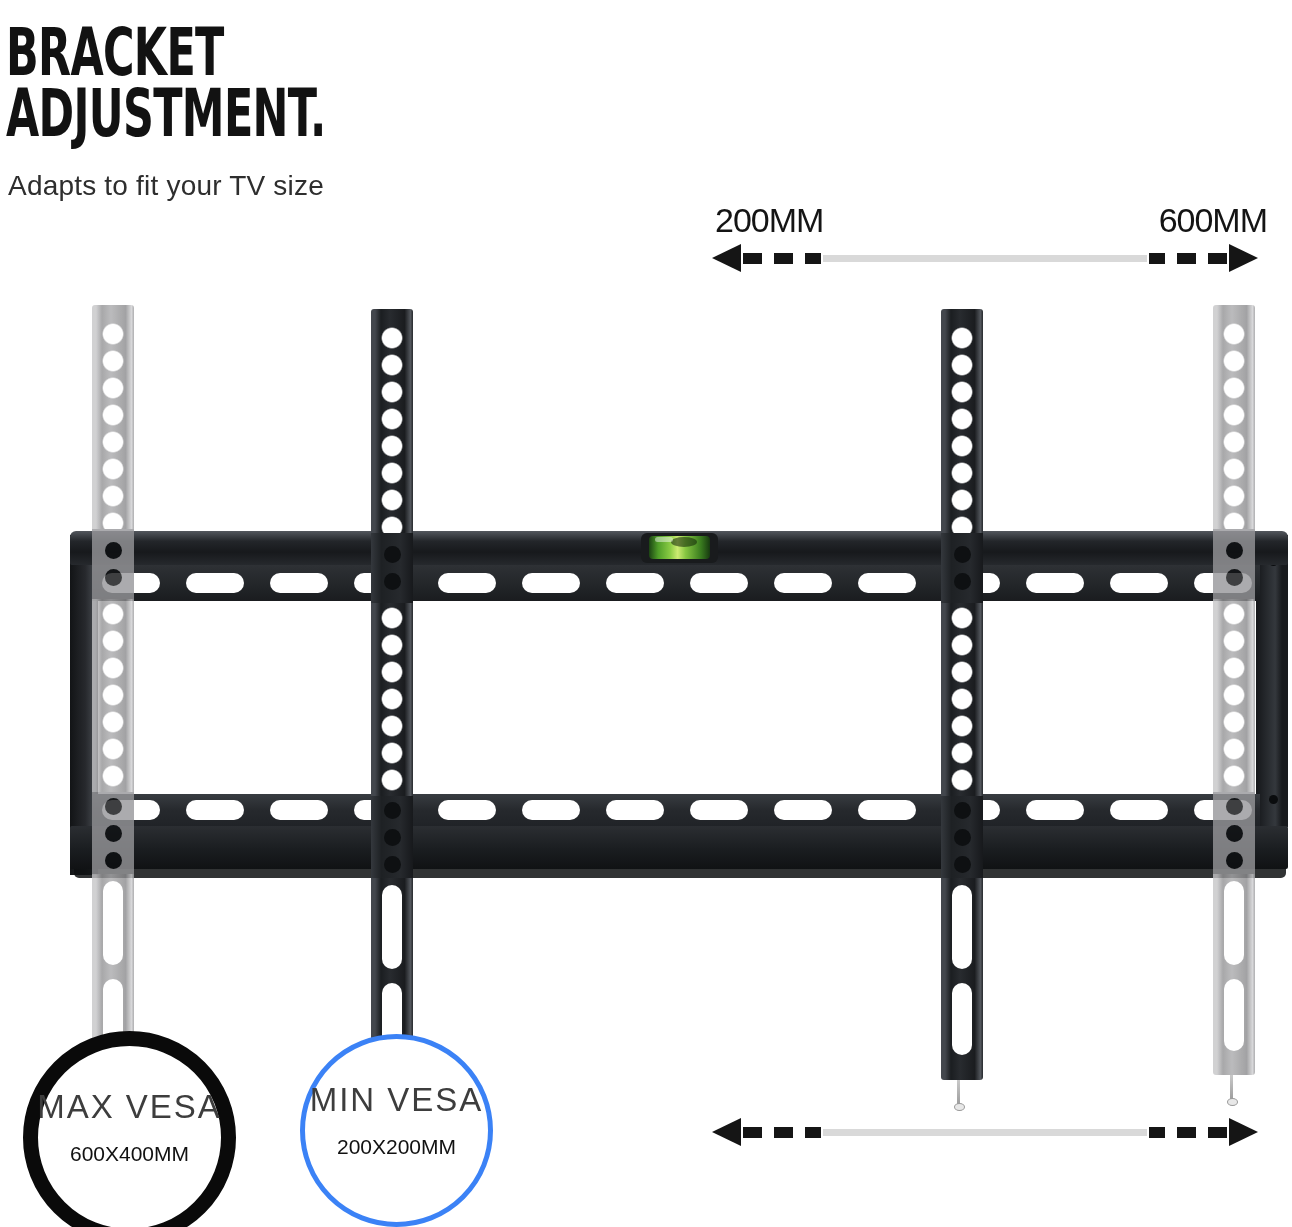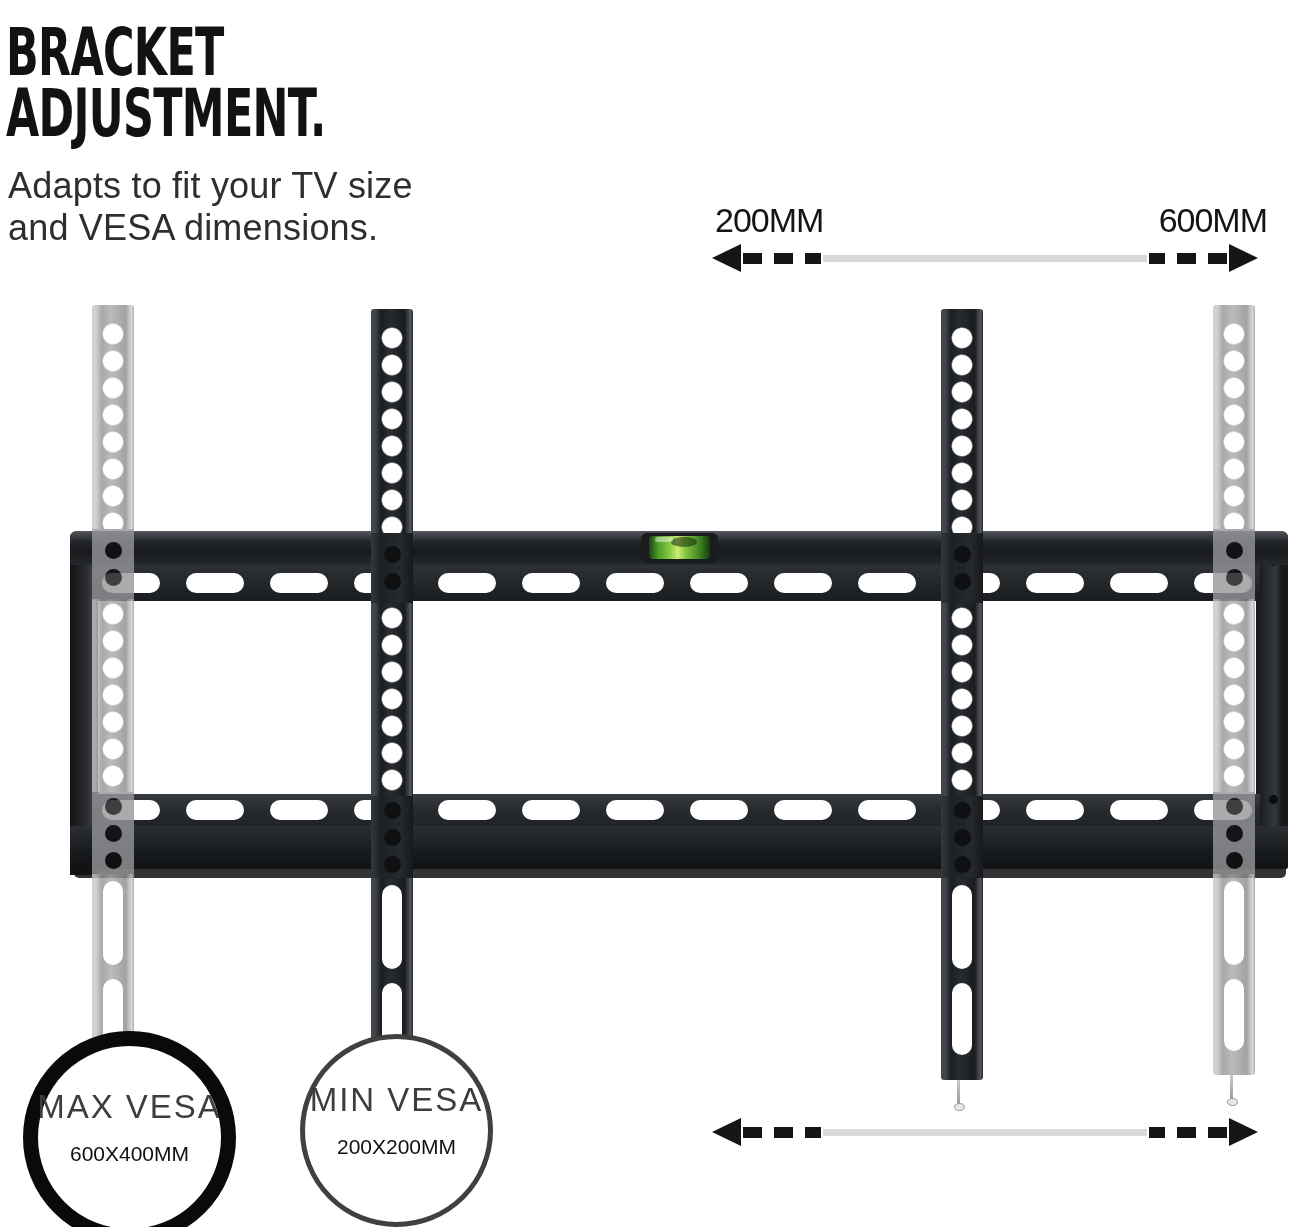--- a/index.html
+++ b/index.html
@@ -4,21 +4,21 @@
 <style>
   html,body{margin:0;padding:0;background:#fff;}
   .stage{position:relative;width:1292px;height:1227px;background:#fff;overflow:hidden;
          font-family:"Liberation Sans",sans-serif;margin-top:17px;}
   .abs{position:absolute;}
 
   
   .title{left:6px;top:5px;font-family:"DejaVu Sans",sans-serif;font-weight:700;
          font-size:66px;line-height:61px;letter-spacing:-1px;color:#121212;
          transform:scaleX(.65);transform-origin:0 0;white-space:nowrap;z-index:5;}
-  .subtitle{left:8px;top:148px;font-size:36px;line-height:42px;color:#2e2e2e;
+  .subtitle{left:8px;top:148px;font-size:28px;line-height:42px;color:#2e2e2e;
             letter-spacing:.2px;z-index:5;}
 
   
   .dim-label{top:184px;font-weight:400;font-size:34px;letter-spacing:-1px;color:#141414;z-index:5;}
   .dim-label.min{left:715px;}
   .dim-label.max{right:25px;text-align:right;}
   .dim-arrow{left:712px;width:546px;height:30px;display:flex;align-items:center;z-index:5;}
   .dim-arrow.top{top:226px;}
   .dim-arrow.bottom{top:1100px;}
   .ah{width:0;height:0;border-top:14px solid transparent;border-bottom:14px solid transparent;flex:none;}
@@ -87,36 +87,35 @@
   .cord.c1{left:957px;top:1063px;height:26px;}
   .cord.c2{left:1230px;top:1058px;height:26px;}
   .cord::after{content:"";position:absolute;left:-3px;bottom:-5px;width:9px;height:6px;
       border-radius:50%;background:#e8e8e8;border:1px solid #999;}
 
   
   .badge{border-radius:50%;background:#fff;box-sizing:border-box;z-index:6;
       display:flex;flex-direction:column;align-items:center;justify-content:center;
       gap:16px;padding-bottom:22px;text-align:center;}
   .badge.max{left:23px;top:1014px;width:213px;height:213px;border:15px solid #0a0a0a;}
-  .badge.min{left:300px;top:1017px;width:193px;height:193px;border:5px solid #404040;}
+  .badge.min{left:300px;top:1017px;width:193px;height:193px;border:5px solid #3b82f6;}
   .badge .blabel{font-size:33px;letter-spacing:2px;color:#3d3d3d;font-weight:400;white-space:nowrap;}
   .badge .bvalue{font-size:21px;font-weight:400;color:#111;letter-spacing:0;white-space:nowrap;}
 </style>
 </head>
 <body>
 
 <div class="stage">
 
   <div class="abs title">
     <div>BRACKET</div>
     <div>ADJUSTMENT.</div>
   </div>
   <div class="abs subtitle">
     <div>Adapts to fit your TV size</div>
-    <div>and VESA dimensions.</div>
   </div>
 
   <div class="abs dim-label min">200MM</div>
   <div class="abs dim-label max">600MM</div>
   <div class="abs dim-arrow top">
     <span class="ah l"></span>
     <span class="dash"></span>
     <span class="gline"></span>
     <span class="dash r"></span>
     <span class="ah r"></span>

